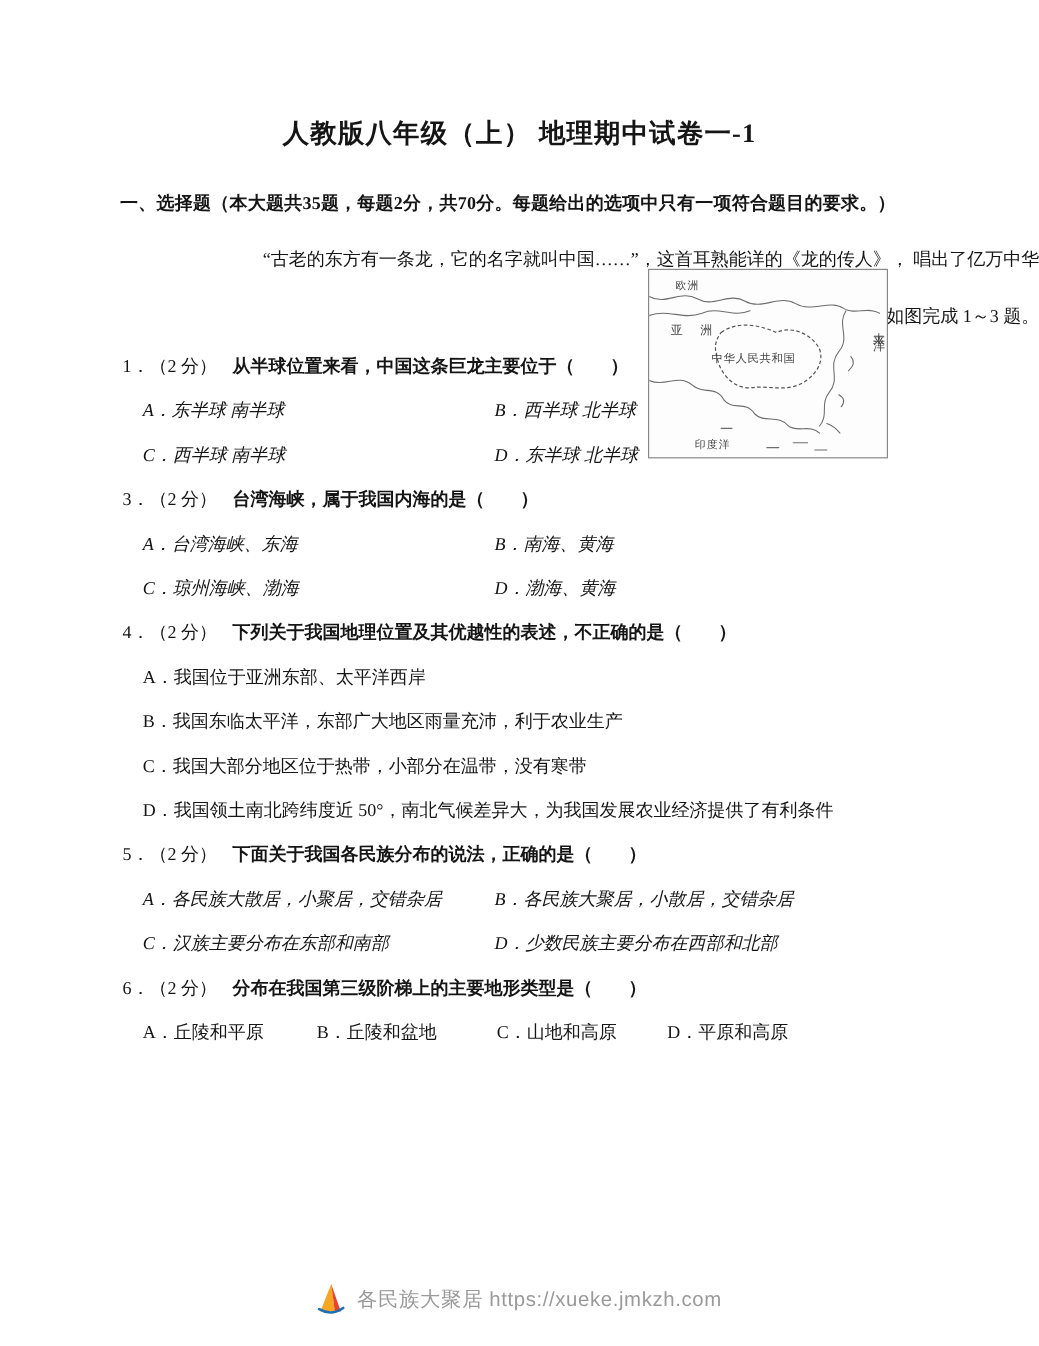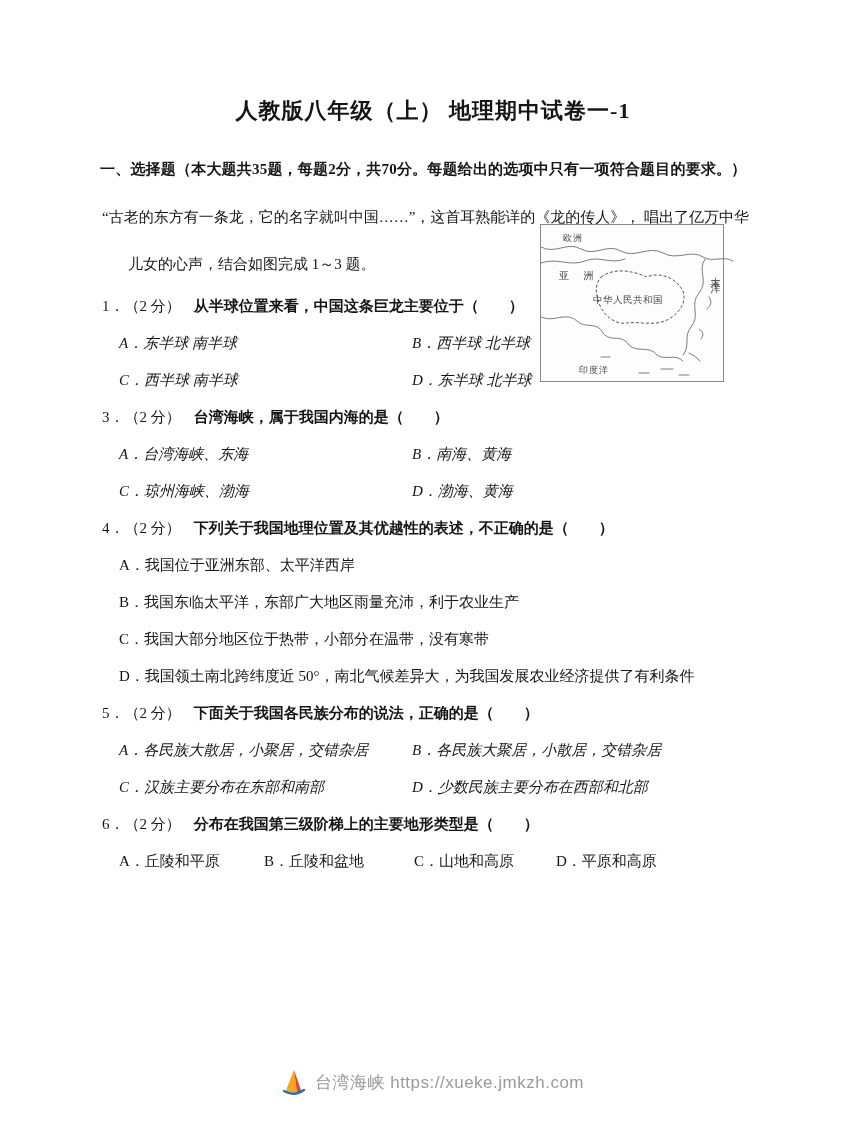--- a/index.html
+++ b/index.html
@@ -19,35 +19,35 @@
     letter-spacing:1px;
   }
 
   .section-header {
     margin:34px 60px 0 100px;
     font-size:15px; font-weight:bold;
     white-space:nowrap;
     letter-spacing:0.2px;
   }
 
-  .intro { margin:24px 0 15px 102px; font-size:15px; }
+  .intro { margin:24px 0 15px 102px; font-size:15px;text-align:right; }
   .intro .line { white-space:nowrap; line-height:29px; }
   .intro .line2 { padding-left:26px; }
 
   .questions { margin:10px 0 0 102px; font-size:15px; }
   .line { margin-top:18px; line-height:19px; white-space:nowrap; }
   .stem .qtext { margin-left:13px;font-weight:bold; }
   .opts-2col { display:grid; grid-template-columns:293px auto; padding-left:17px;font-style:italic; }
   .opts-1col { padding-left:17px; }
   .opts-4col { display:grid; grid-template-columns:145px 150px 142px auto; padding-left:17px; }
 
   
   .map {
     position:absolute; left:540px; top:224px;
-    width:184px; height:158px;
+    width:200px; height:158px;
     border:1px solid #8a8a8a;
     background:#fdfdfd;
   }
   .map svg { position:absolute; left:0; top:0; }
   .map-label {
     position:absolute; color:#444;
     font-size:9px; line-height:10px; letter-spacing:1px;
   }
   .map-label.europe { left:22px; top:8px; }
   .map-label.asia { left:18px; top:46px; font-size:10px; letter-spacing:6px; }
@@ -171,16 +171,16 @@
     </div>
 
   </div>
 
   <div class="footer">
     <svg width="24" height="28" viewBox="0 0 24 28">
       <polygon points="3,25 12,2 15,25" fill="#f5a623"></polygon>
       <polygon points="12,2 20,25 15,25" fill="#e8432e"></polygon>
       <path d="M2,23 Q12,29 22,22" fill="none" stroke="#1f6fb5" stroke-width="2.2" stroke-linecap="round"></path>
     </svg>
-    <span>台湾海峡 https://xueke.jmkzh.com</span>
+    <span>各民族大聚居 https://xueke.jmkzh.com</span>
   </div>
 
 </div>
 
 </body></html>

